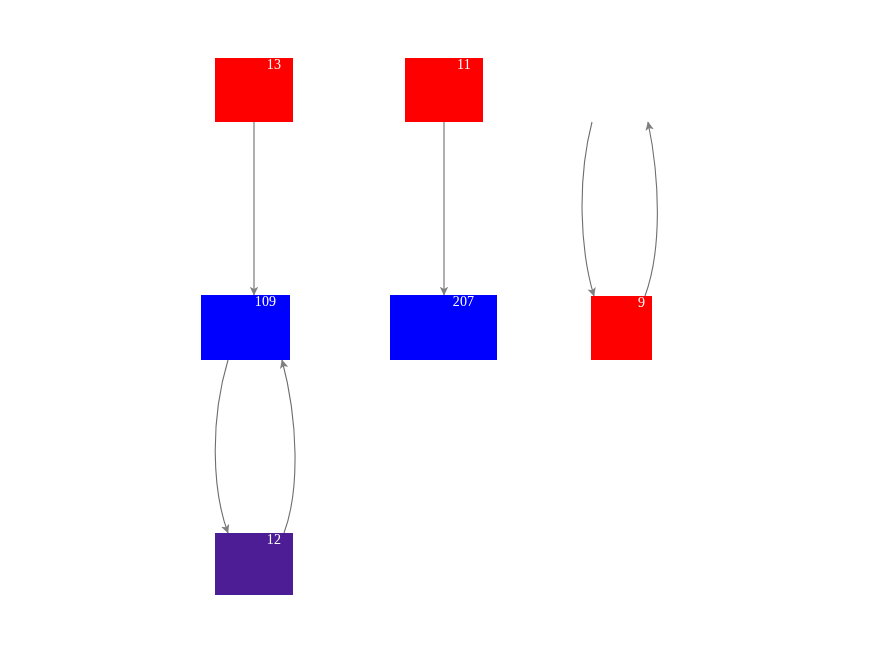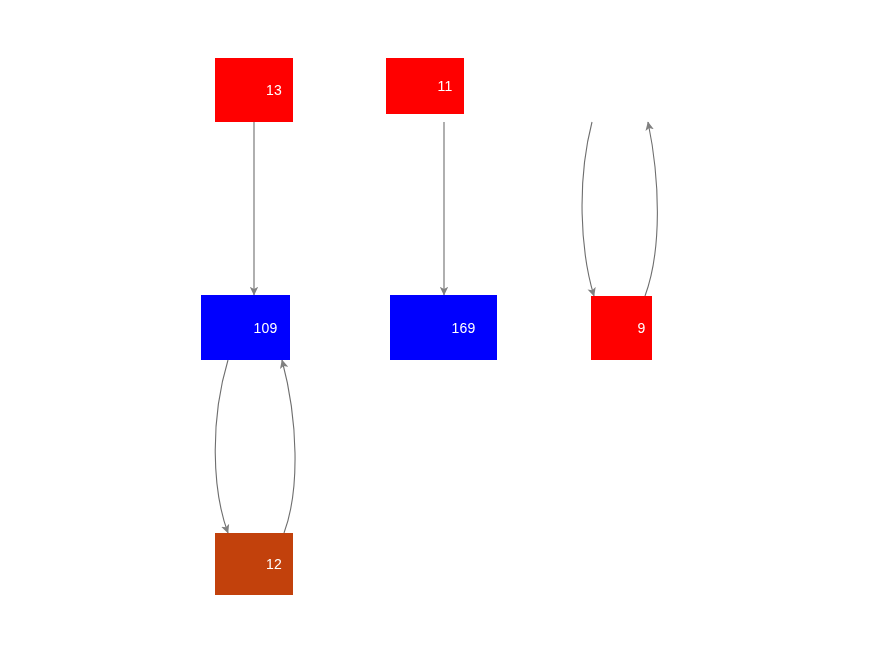--- a/index.html
+++ b/index.html
@@ -23,25 +23,25 @@
     position: absolute;
     left: 0;
     top: 0;
     width: 876px;
     height: 656px;
   }
   .graph-node {
     position: absolute;
     box-sizing: border-box;
     display: flex;
-    align-items: center;
+    align-items: flex-start;
     justify-content: center;
     color: #ffffff;
     font-size: 14px;
-    font-family: Liberation Sans, sans-serif;
+    font-family: Liberation Serif, serif;
     line-height: 1;
     letter-spacing: 0.2px;
     user-select: none;
     padding-left: 40px;
   }
   .node-label {
     display: block;
     color: #ffffff;
     font-size: 14px;
   }
@@ -64,26 +64,26 @@
       <path d="M 592,122 C 577,180 580,250 594,296" fill="none" stroke="#6e6e6e" stroke-width="1.1" marker-end="url(#arrowhead)"></path>
       <path d="M 645,296 C 662,250 660,180 648,122" fill="none" stroke="#6e6e6e" stroke-width="1.1" marker-end="url(#arrowhead)"></path>
     </svg>
 
   <div class="graph-node" style="left: 215px; top: 58px; width: 78px; height: 64px; background: rgb(255, 0, 0);">
     <span class="node-label">13</span>
   </div>
   <div class="graph-node" style="left: 201px; top: 295px; width: 89px; height: 65px; background: rgb(0, 0, 255);">
     <span class="node-label">109</span>
   </div>
-  <div class="graph-node" style="left: 215px; top: 533px; width: 78px; height: 62px; background: #c2410c;">
+  <div class="graph-node" style="left: 215px; top: 533px; width: 78px; height: 62px; background: #4c1d95;">
     <span class="node-label">12</span>
   </div>
-  <div class="graph-node" style="left: 386px; top: 58px; width: 78px; height: 56px; background: rgb(255, 0, 0);">
+  <div class="graph-node" style="left: 405px; top: 58px; width: 78px; height: 64px; background: rgb(255, 0, 0);">
     <span class="node-label">11</span>
   </div>
   <div class="graph-node" style="left: 390px; top: 295px; width: 107px; height: 65px; background: rgb(0, 0, 255);">
-    <span class="node-label">169</span>
+    <span class="node-label">207</span>
   </div>
   <div class="graph-node" style="left: 591px; top: 296px; width: 61px; height: 64px; background: rgb(255, 0, 0);">
     <span class="node-label">9</span>
   </div>
 
 </div>
 
 </body></html>

